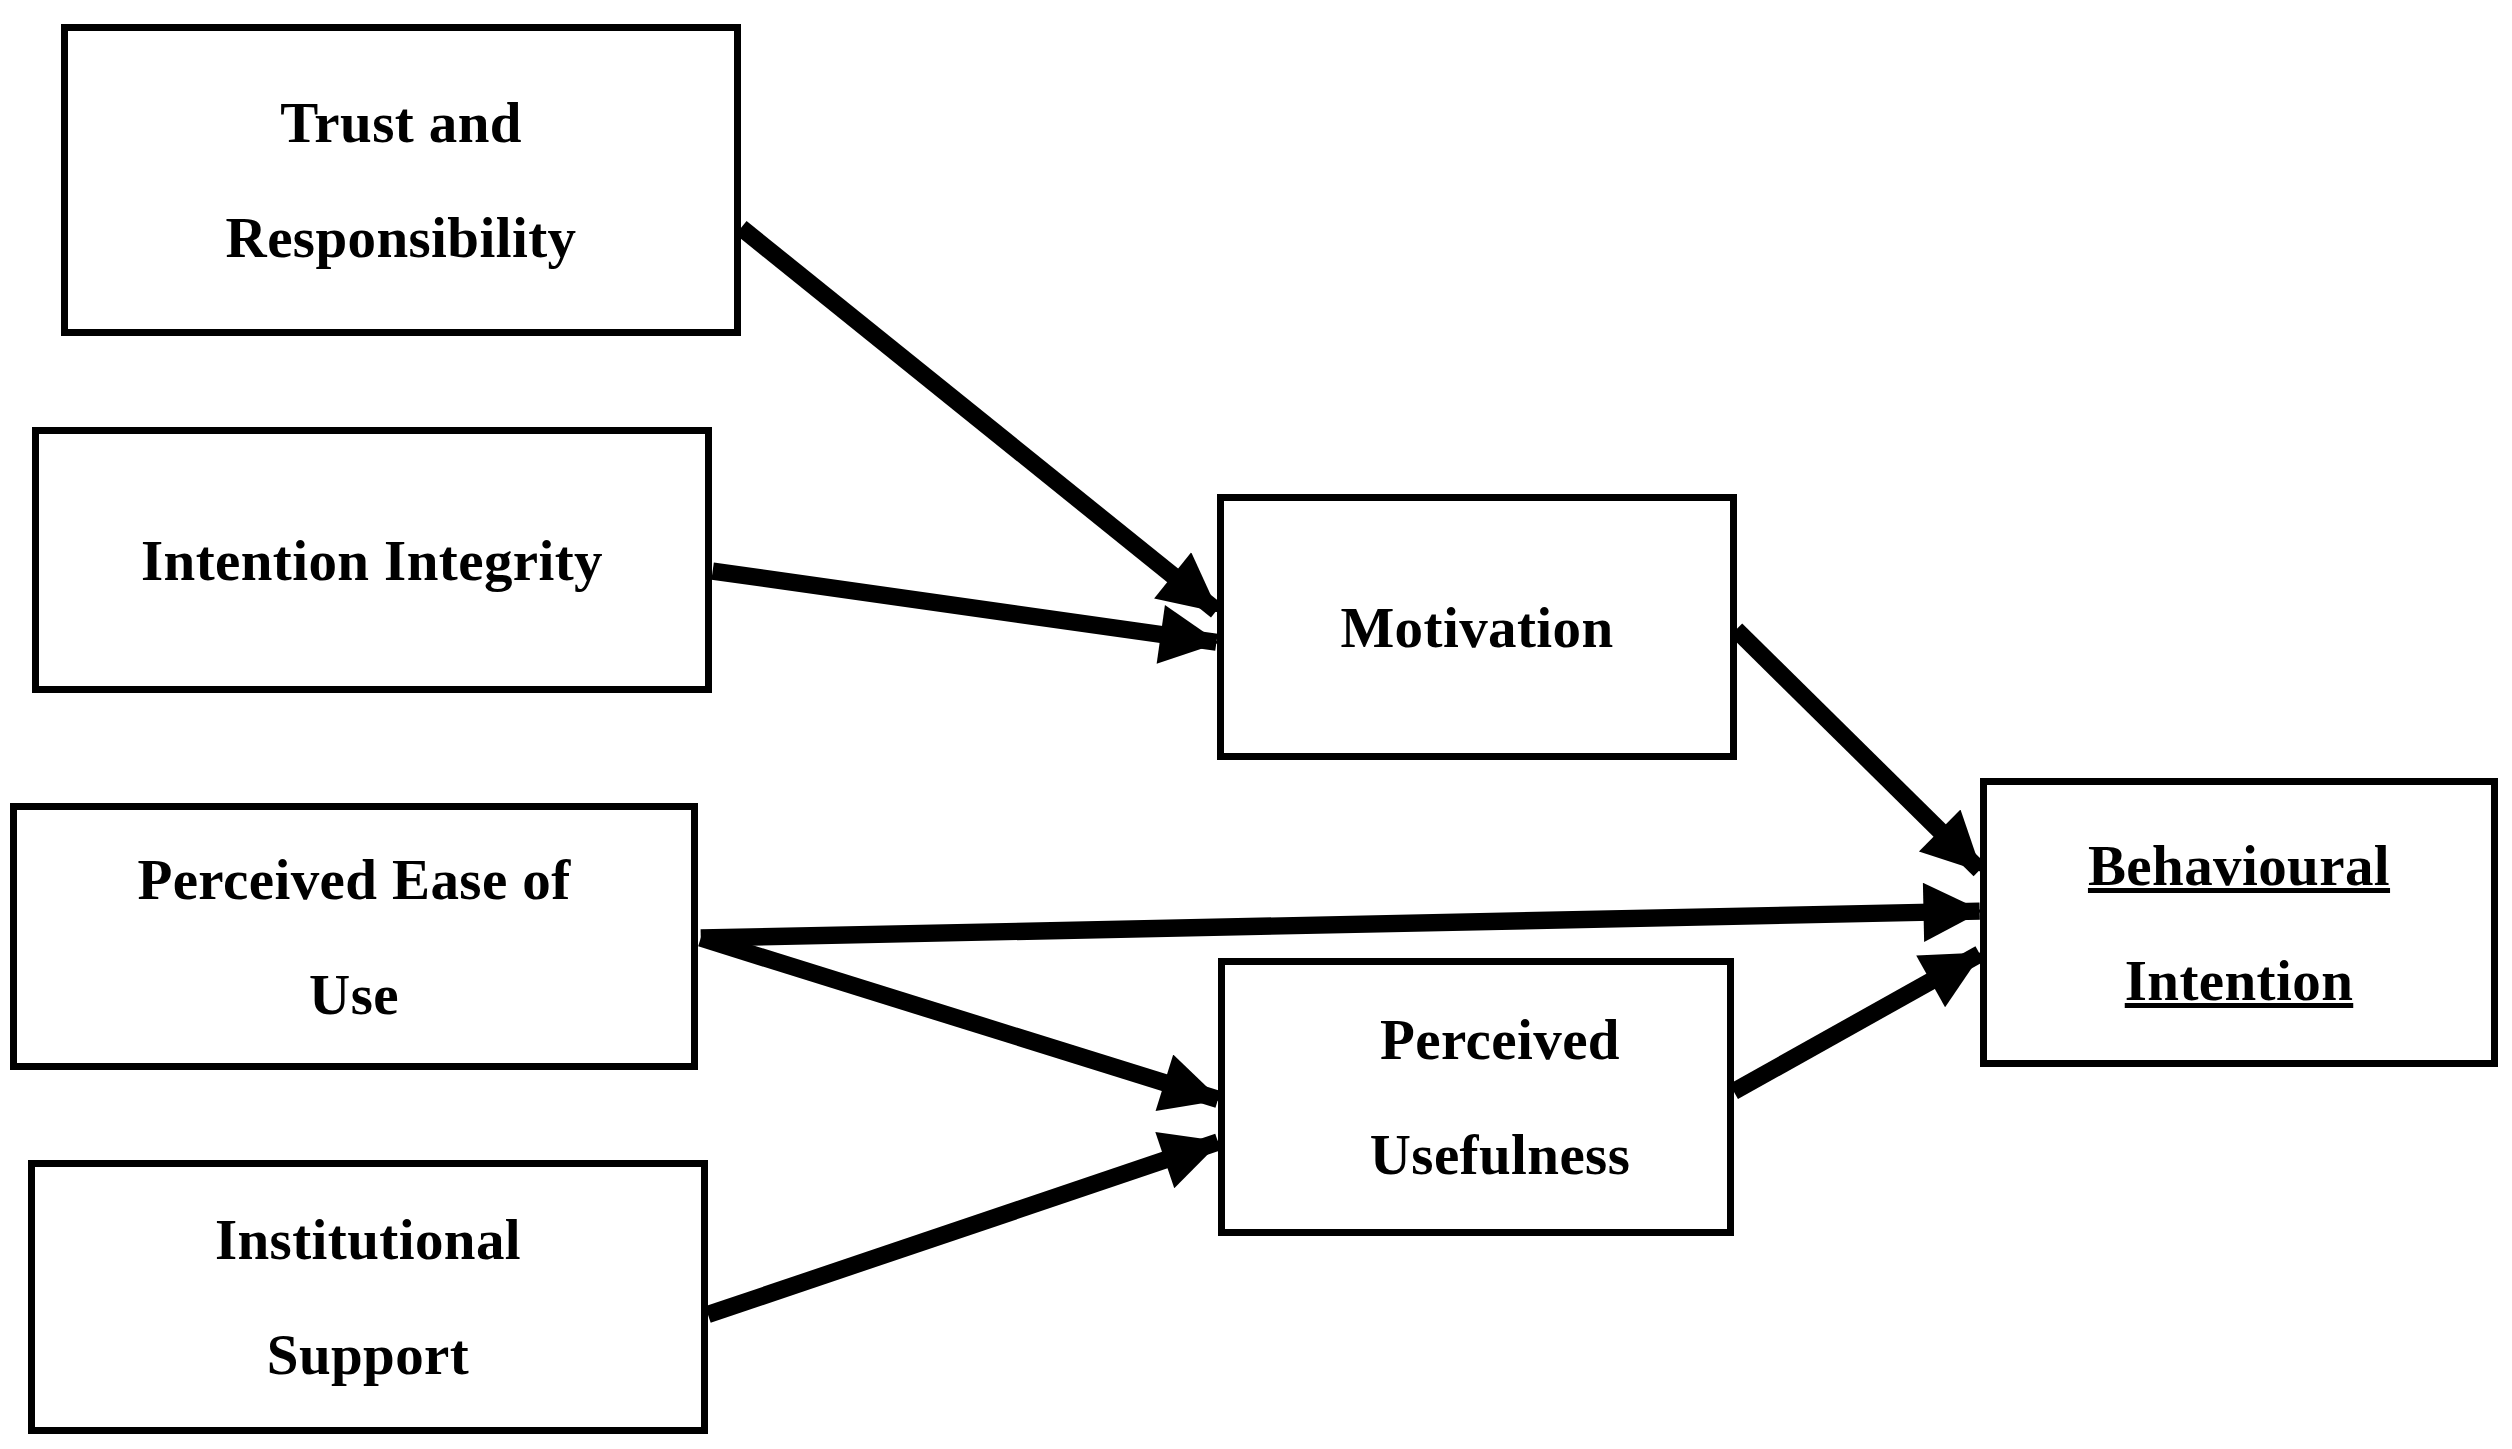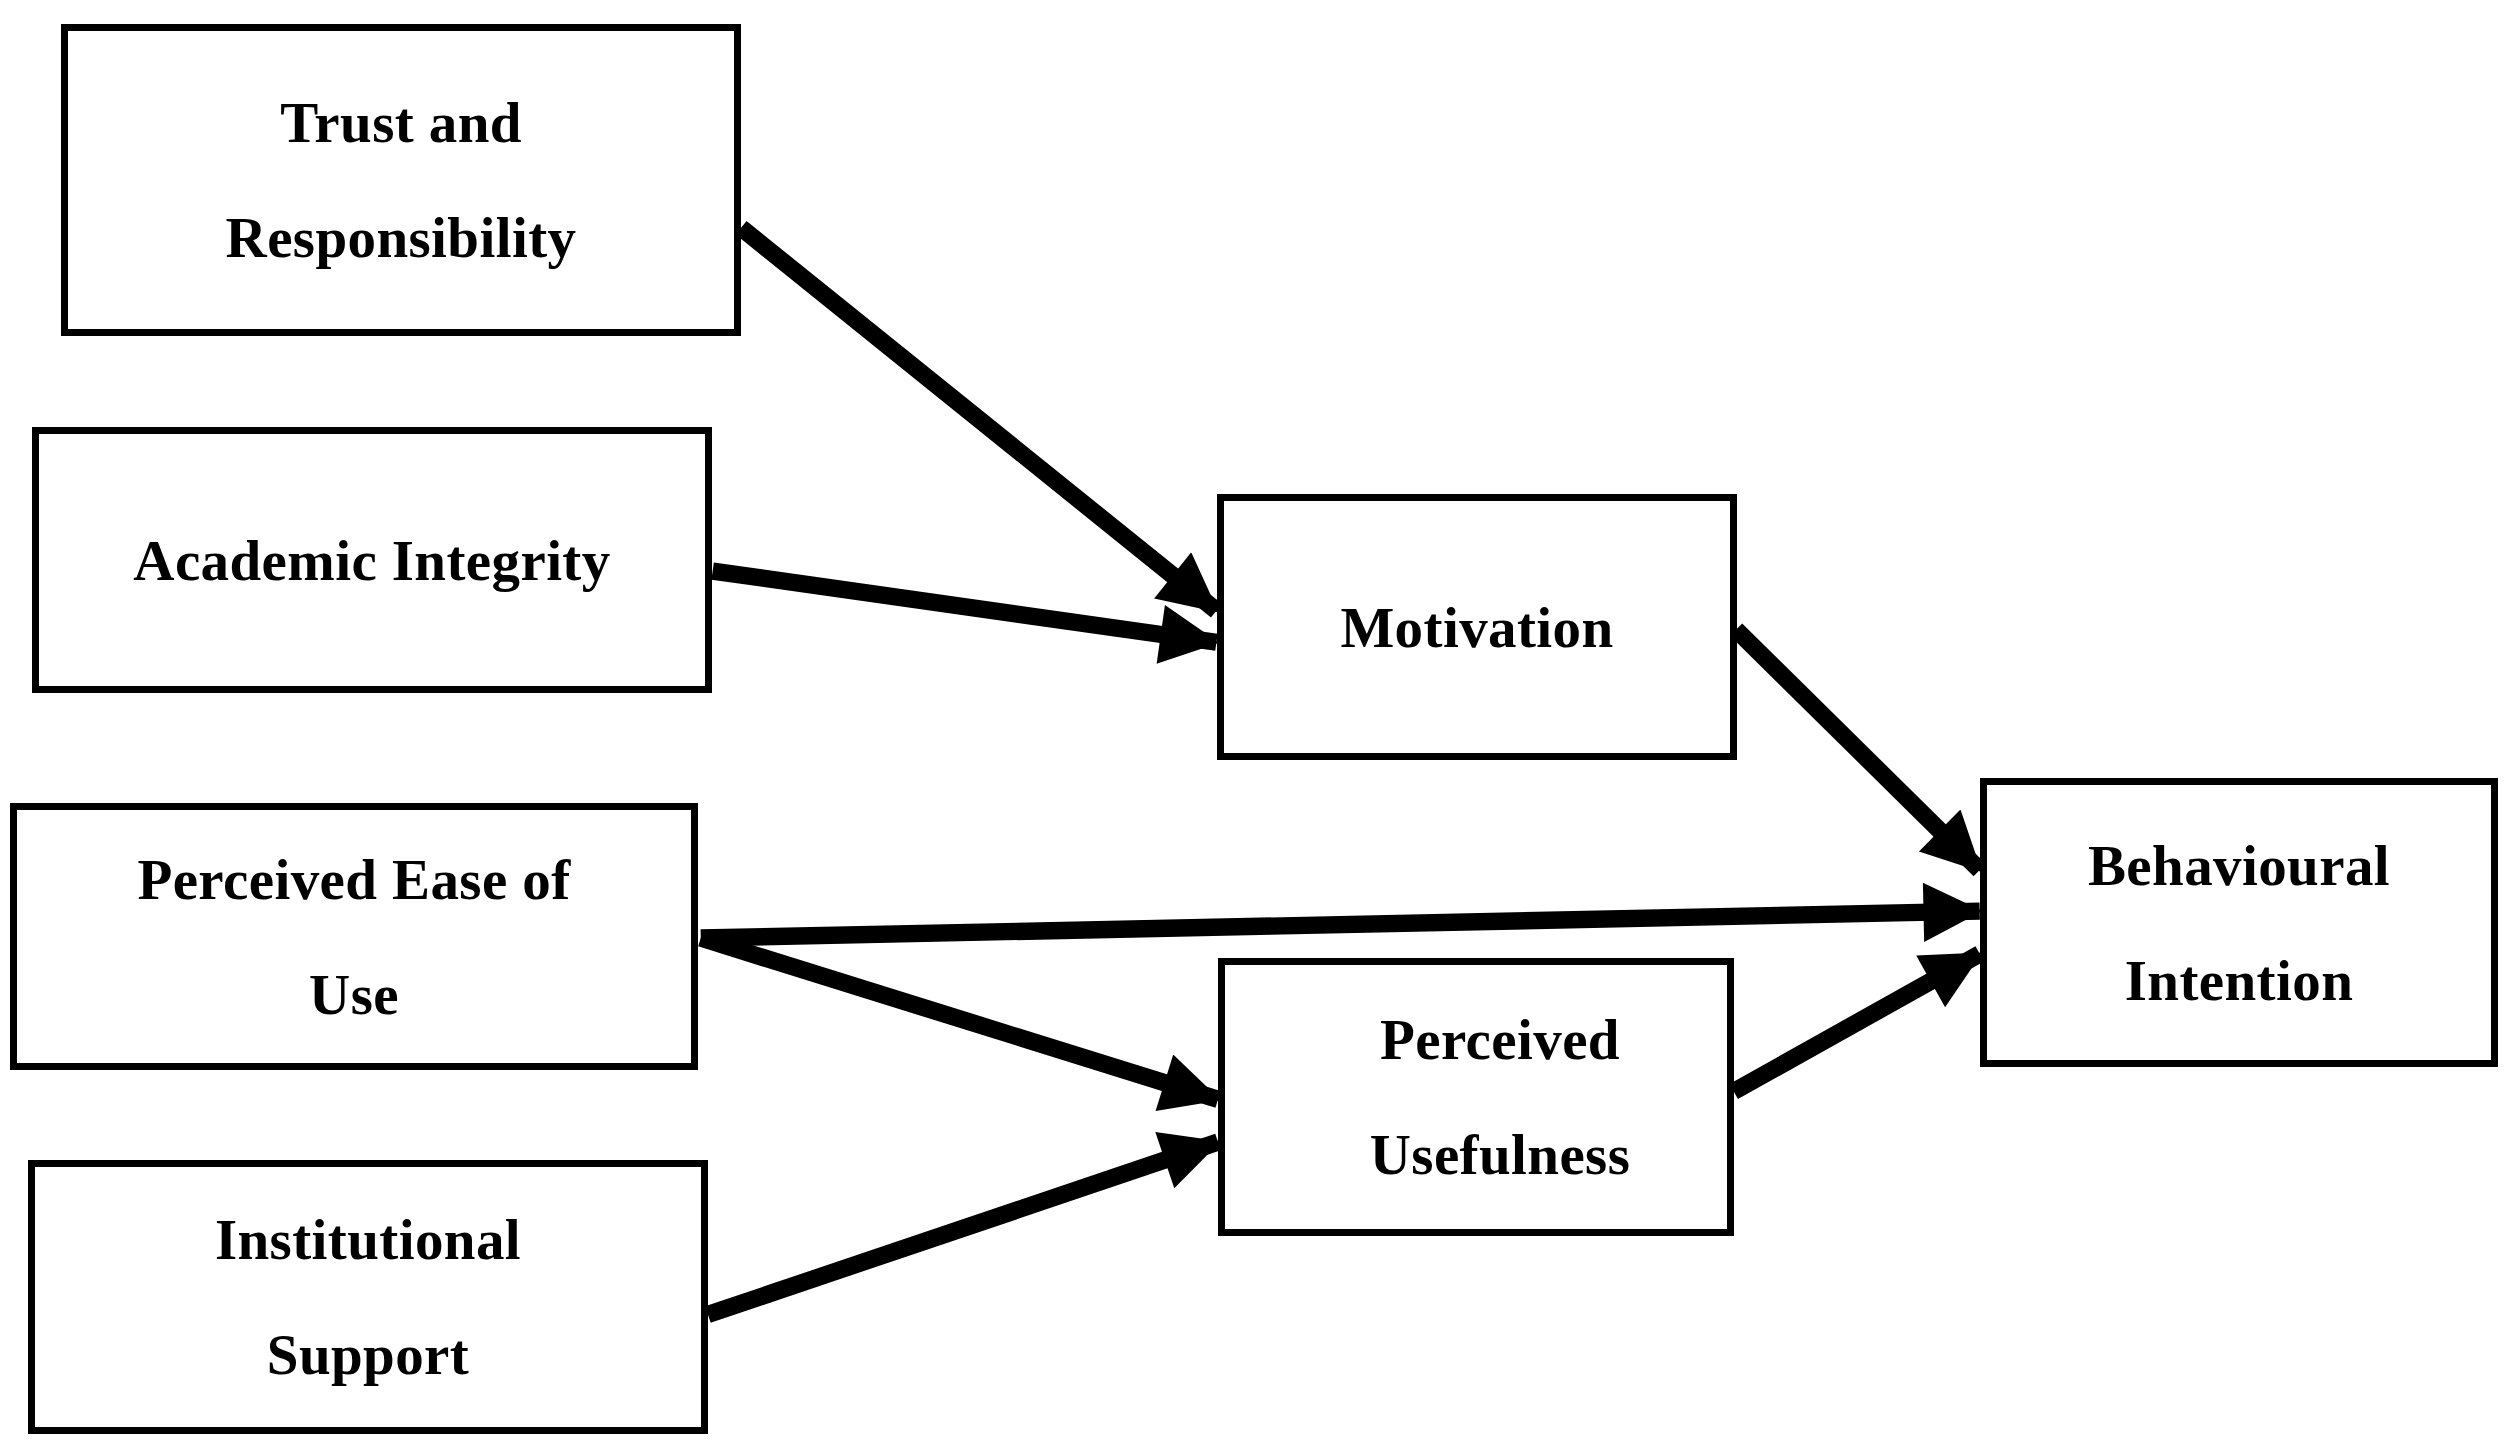--- a/index.html
+++ b/index.html
@@ -34,21 +34,21 @@
     white-space: pre-line;
     letter-spacing: 0.4px;
   }
   
   .n-trust      { left:   61px; top:   24px; width: 680px; height: 312px; }
   .n-integrity  { left:   32px; top:  427px; width: 680px; height: 266px; }
   .n-ease       { left:   10px; top: 803px; width: 688px; height: 267px; }
   .n-support    { left:   28px; top: 1160px; width: 680px; height: 274px; }
   .n-motivation { left: 1217px; top:  494px; width: 520px; height: 266px; }
   .n-usefulness { left: 1218px; top: 958px; width: 516px; height: 278px; padding-left: 48px; }
-  .n-intention  { left: 1980px; top:  778px; width: 518px; height: 289px; }
+  .n-intention  { left: 1980px; top:  778px; width: 518px; height: 289px; text-decoration: underline; }
 
   .arrows-layer {
     position: absolute;
     left: 0; top: 0;
     width: 2512px;
     height: 1449px;
     z-index: 2;
     pointer-events: none;
   }
   .edge {
@@ -61,21 +61,21 @@
 <body>
 
 <div class="canvas">
 
   <div class="node n-trust">
     <span class="node-label">Trust and
 Responsibility</span>
   </div>
 
   <div class="node n-integrity">
-    <span class="node-label">Academic Integrity</span>
+    <span class="node-label">Intention Integrity</span>
   </div>
 
   <div class="node n-ease">
     <span class="node-label">Perceived Ease of
 Use</span>
   </div>
 
   <div class="node n-support">
     <span class="node-label">Institutional
 Support</span>

